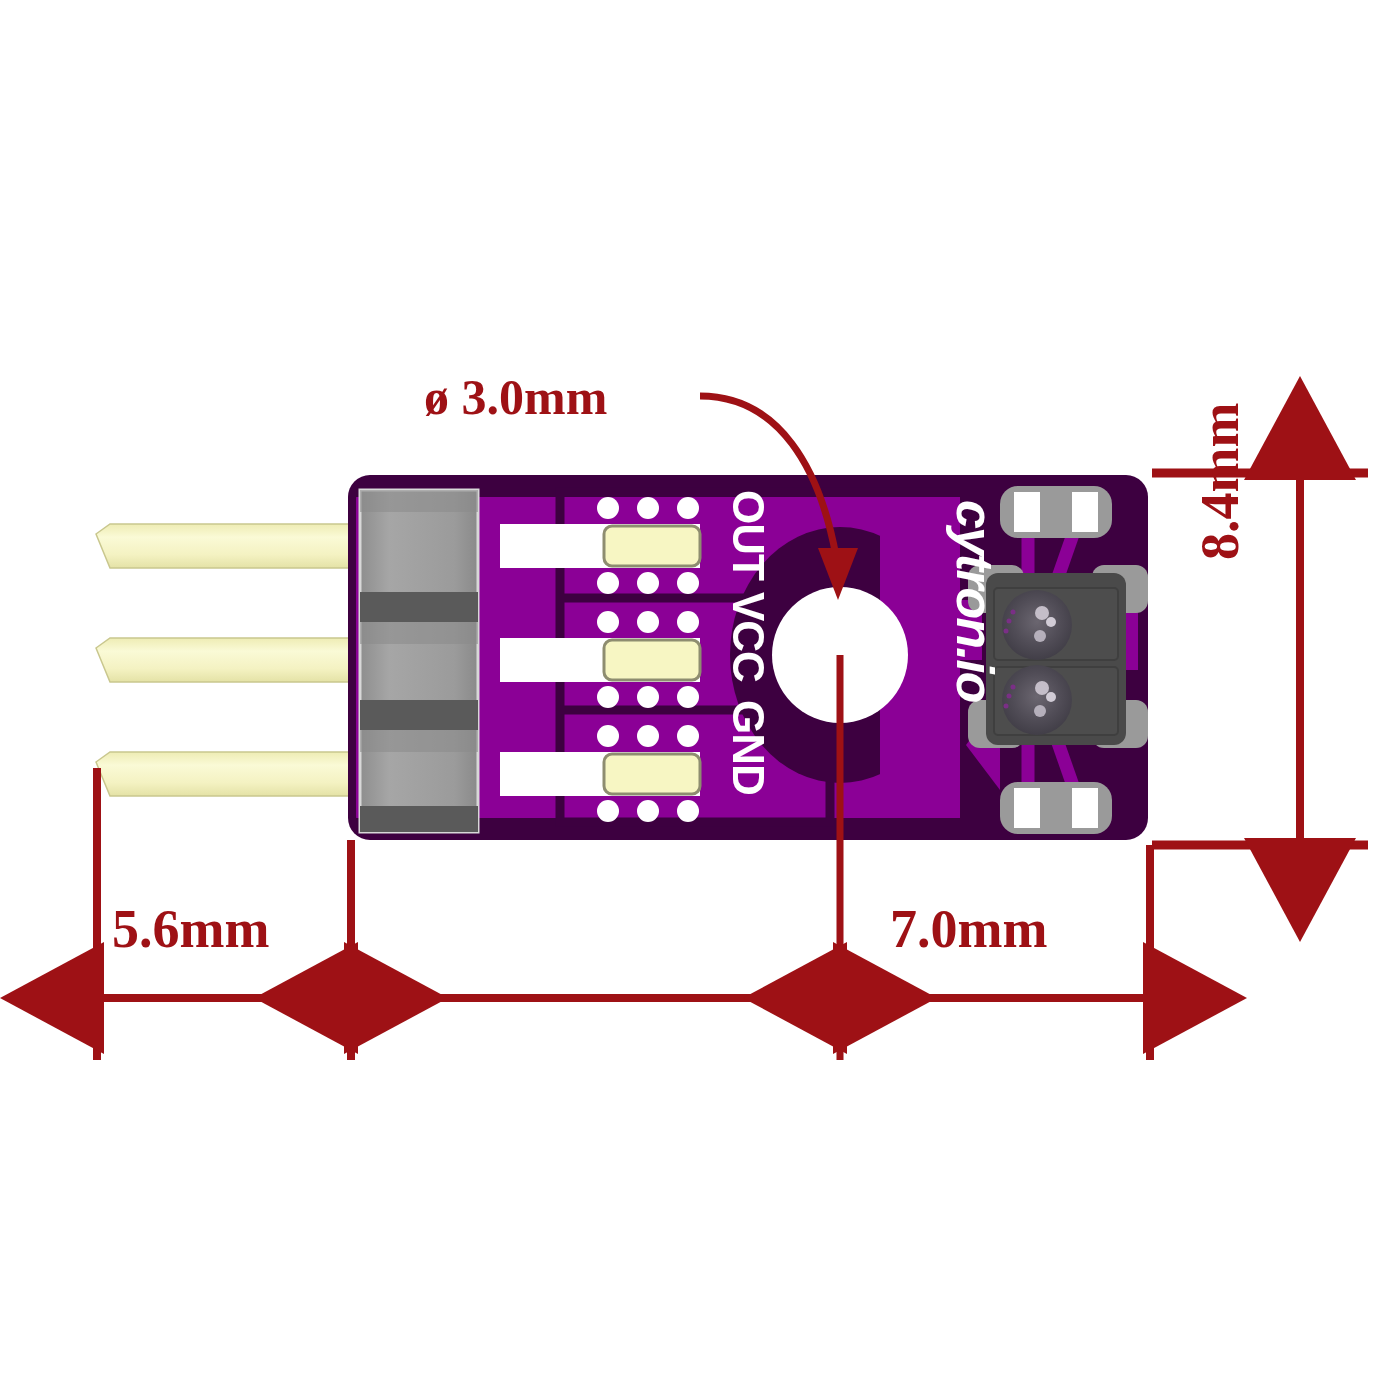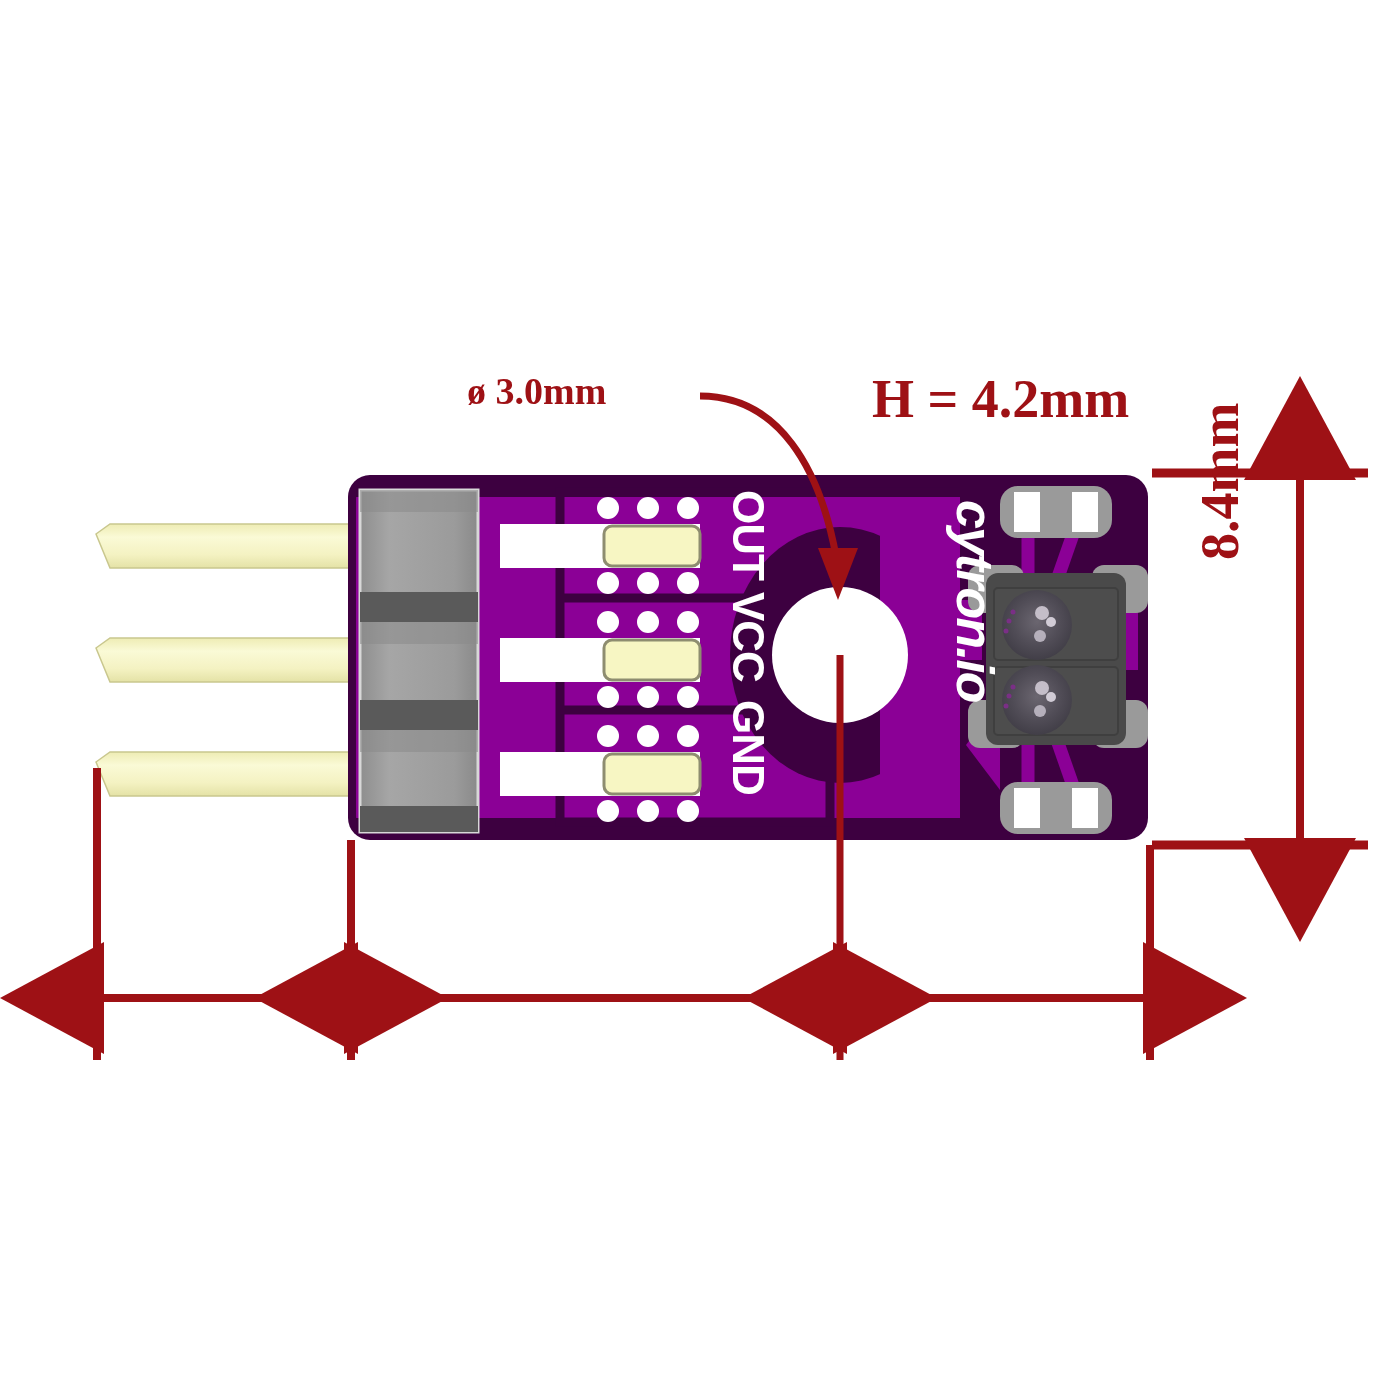--- a/index.html
+++ b/index.html
@@ -8,21 +8,21 @@
   svg.layer{position:absolute;left:0;top:0;width:1400px;height:1400px;}
   .dimtext{
     position:absolute;
     color:#9e1115;
     font-family:"Liberation Serif",serif;
     font-weight:bold;
     white-space:nowrap;
     letter-spacing:0px;
     line-height:1;
   }
-  #lbl-dia{left:424px;top:372px;font-size:38px;margin-left:43px;}
+  #lbl-dia{left:424px;top:372px;font-size:50px;}
   #lbl-h{left:872px;top:372px;font-size:54px;}
   #lbl-56{left:112px;top:902px;font-size:54px;}
   #lbl-111{left:470px;top:902px;font-size:54px;}
   #lbl-70{left:890px;top:902px;font-size:54px;}
   #lbl-84{
     left:1193px;top:560px;font-size:54px;
     transform:rotate(-90deg);
     transform-origin:0 0;
   }
 </style>
@@ -225,20 +225,21 @@
       <line x1="1152" y1="845" x2="1368" y2="845" stroke="#9e1115" stroke-width="9"></line>
     </g>
 
     <g>
       <line x1="1300" y1="480" x2="1300" y2="838" stroke="#9e1115" stroke-width="8" marker-start="url(#arrL)" marker-end="url(#arrR)"></line>
     </g>
   </svg>
 
   <div class="dimtext" id="lbl-dia">ø 3.0mm</div>
 
-  <div class="dimtext" id="lbl-h">H = 4.2mm</div>
-
-
-
+
+  <div class="dimtext" id="lbl-56">5.6mm</div>
+
+
+  <div class="dimtext" id="lbl-70">7.0mm</div>
 
   <div class="dimtext" id="lbl-84">8.4mm</div>
 
 </div>
 
 </body></html>

